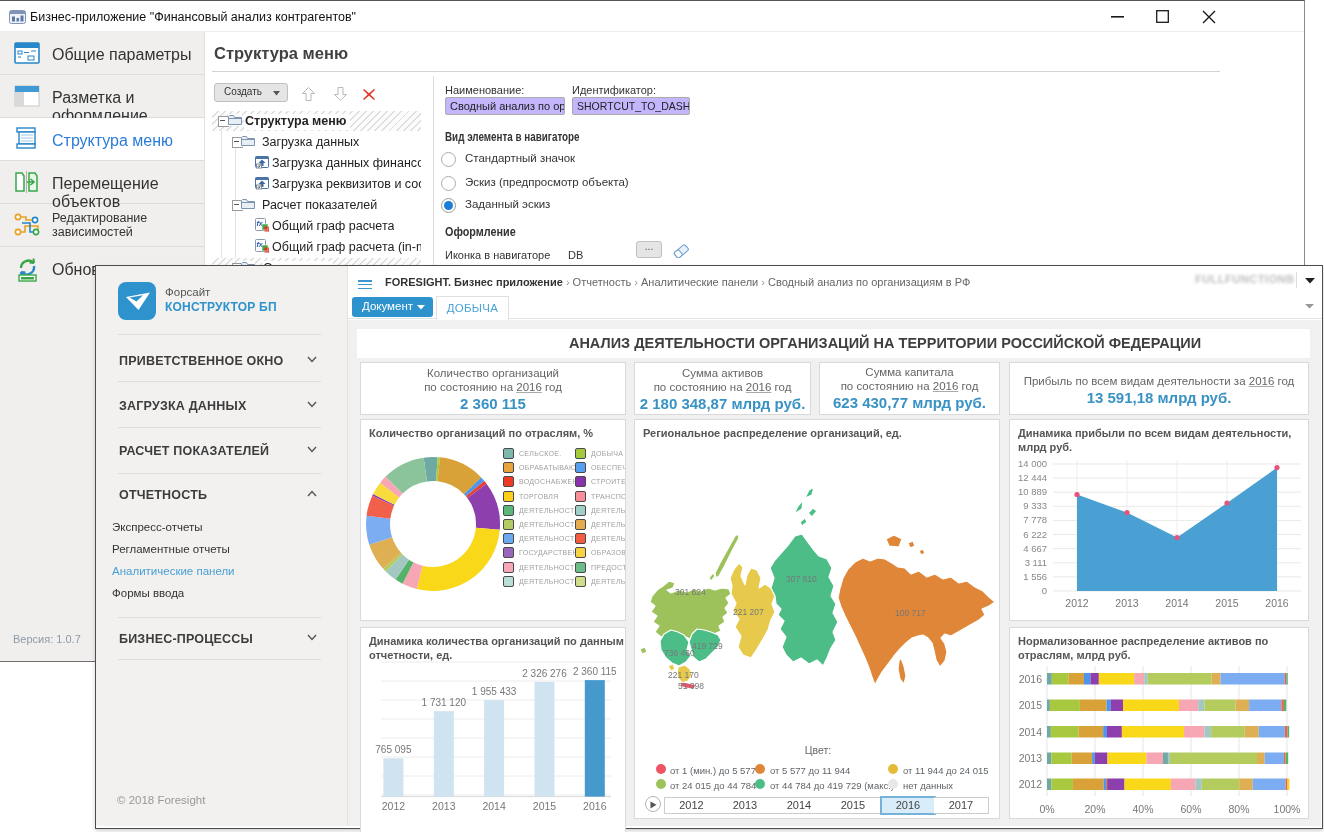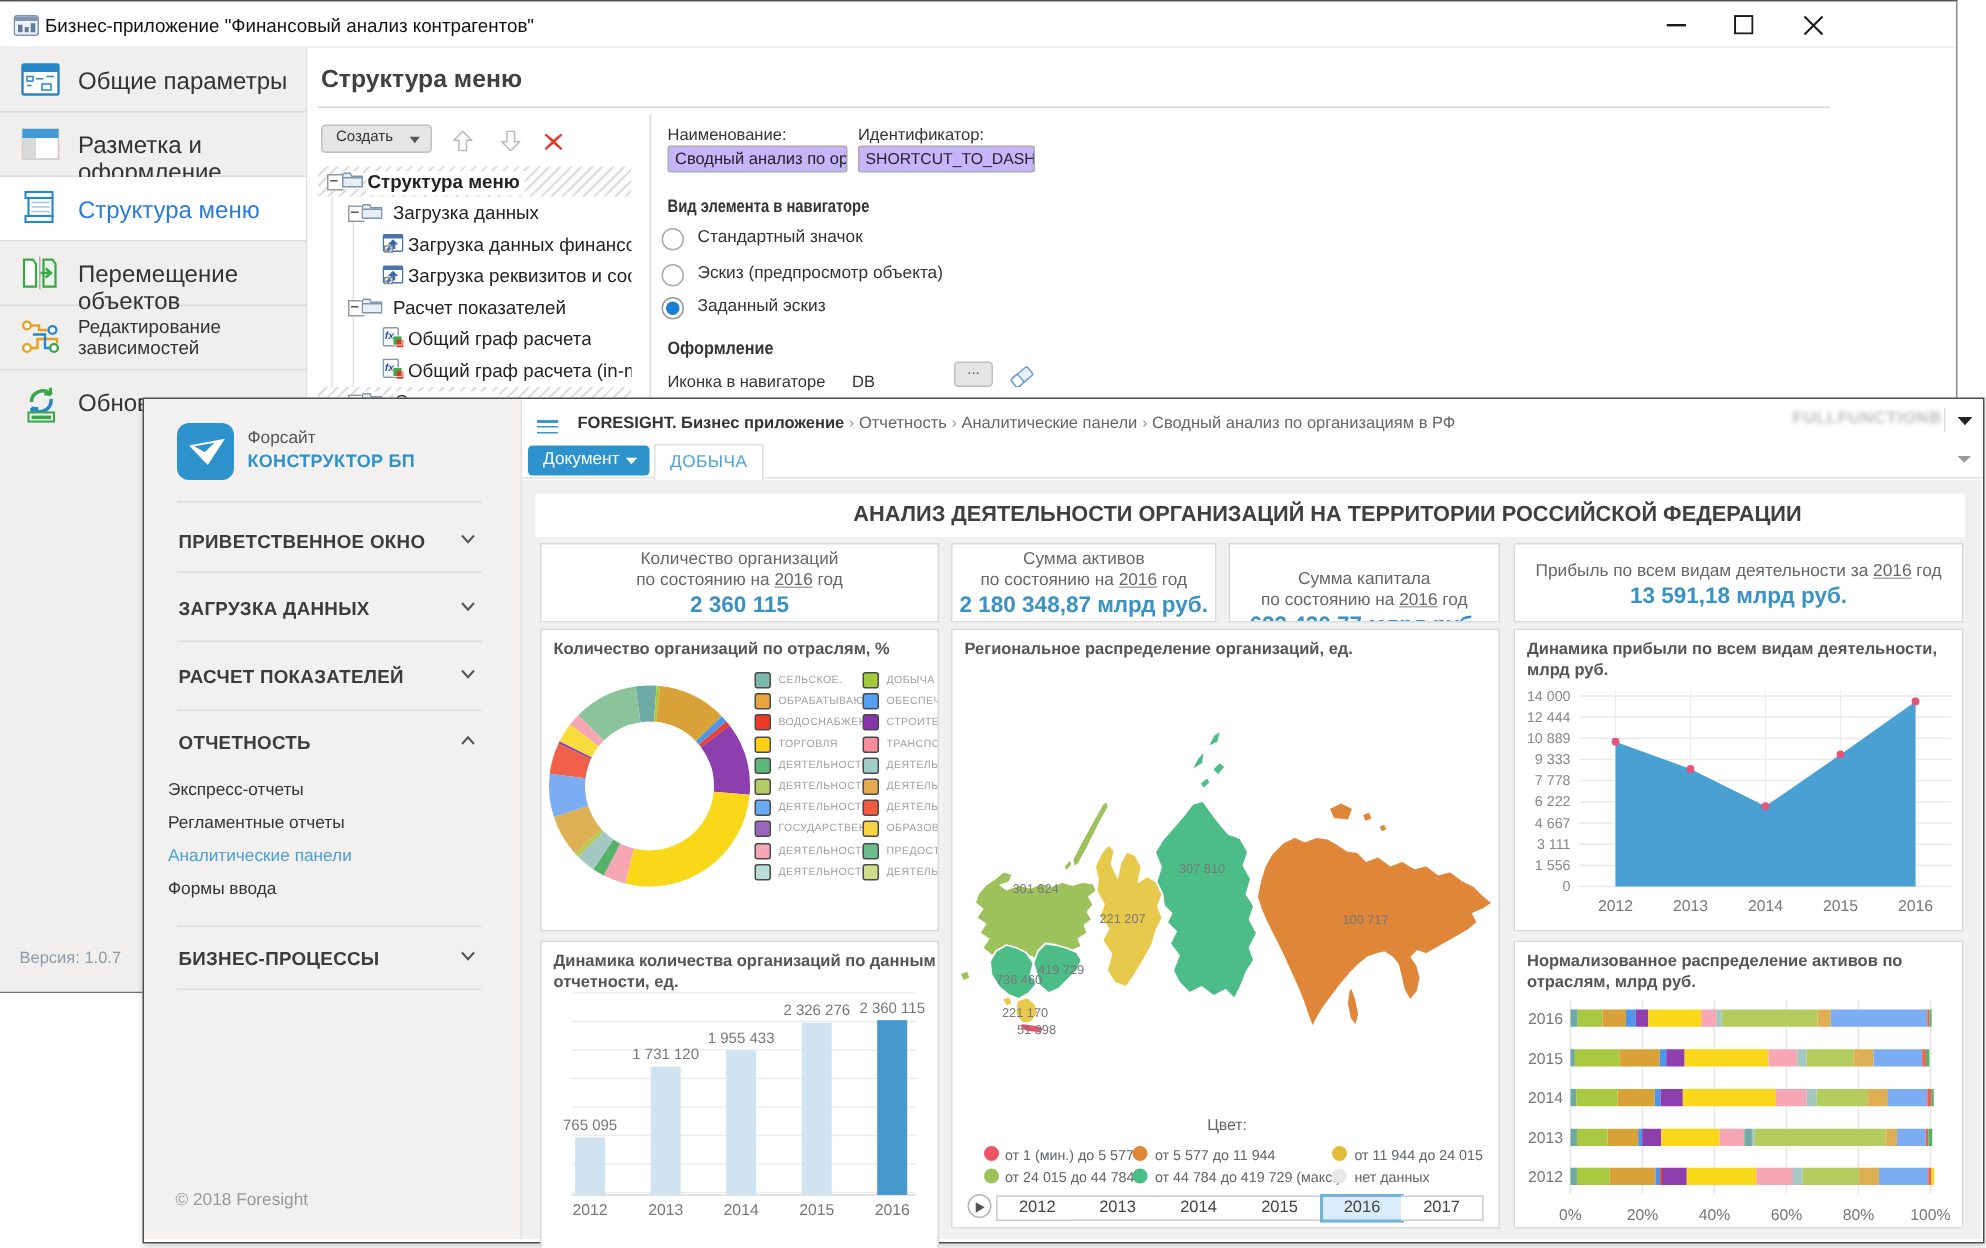--- a/index.html
+++ b/index.html
@@ -348,21 +348,21 @@
       <div class="abs" style="left:9px;top:15px;width:1056px;text-align:center;font-size:14.5px;font-weight:bold;color:#3f3f3f;">АНАЛИЗ ДЕЯТЕЛЬНОСТИ ОРГАНИЗАЦИЙ НА ТЕРРИТОРИИ РОССИЙСКОЙ ФЕДЕРАЦИИ</div>
       <div class="panel kpi" style="left:12px;top:42px;width:266px;height:53px;">
         <div style="margin-top:3px">Количество организаций<br>по состоянию на <u>2016</u> год</div>
         <div class="val">2 360 115</div>
       </div>
       <div class="panel kpi" style="left:286px;top:42px;width:177px;height:53px;">
         <div style="margin-top:3px">Сумма активов<br>по состоянию на <u>2016</u> год</div>
         <div class="val">2 180 348,87 млрд руб.</div>
       </div>
       <div class="panel kpi" style="left:471px;top:42px;width:181px;height:53px;">
-        <div style="margin-top:16px">Сумма капитала<br>по состоянию на <u>2016</u> год</div>
+        <div style="margin-top:2px">Сумма капитала<br>по состоянию на <u>2016</u> год</div>
         <div class="val">623 430,77 млрд руб.</div>
       </div>
       <div class="panel kpi" style="left:661px;top:42px;width:300px;height:53px;">
         <div style="margin-top:11px">Прибыль по всем видам деятельности за <u>2016</u> год</div>
         <div class="val">13 591,18 млрд руб.</div>
       </div>
       <div class="panel" style="left:12px;top:99px;width:266px;height:202px;">
         <div class="ptitle">Количество организаций по отраслям, %</div>
         <svg style="position:absolute;left:0;top:0" width="160" height="200" viewBox="0 0 160 200">
             <path d="M62.68 37.65 A67 67 0 0 1 76.67 37.16 L75.00 61.10 A43 43 0 0 0 66.02 61.42 Z" fill="#6fa9a4"></path>

